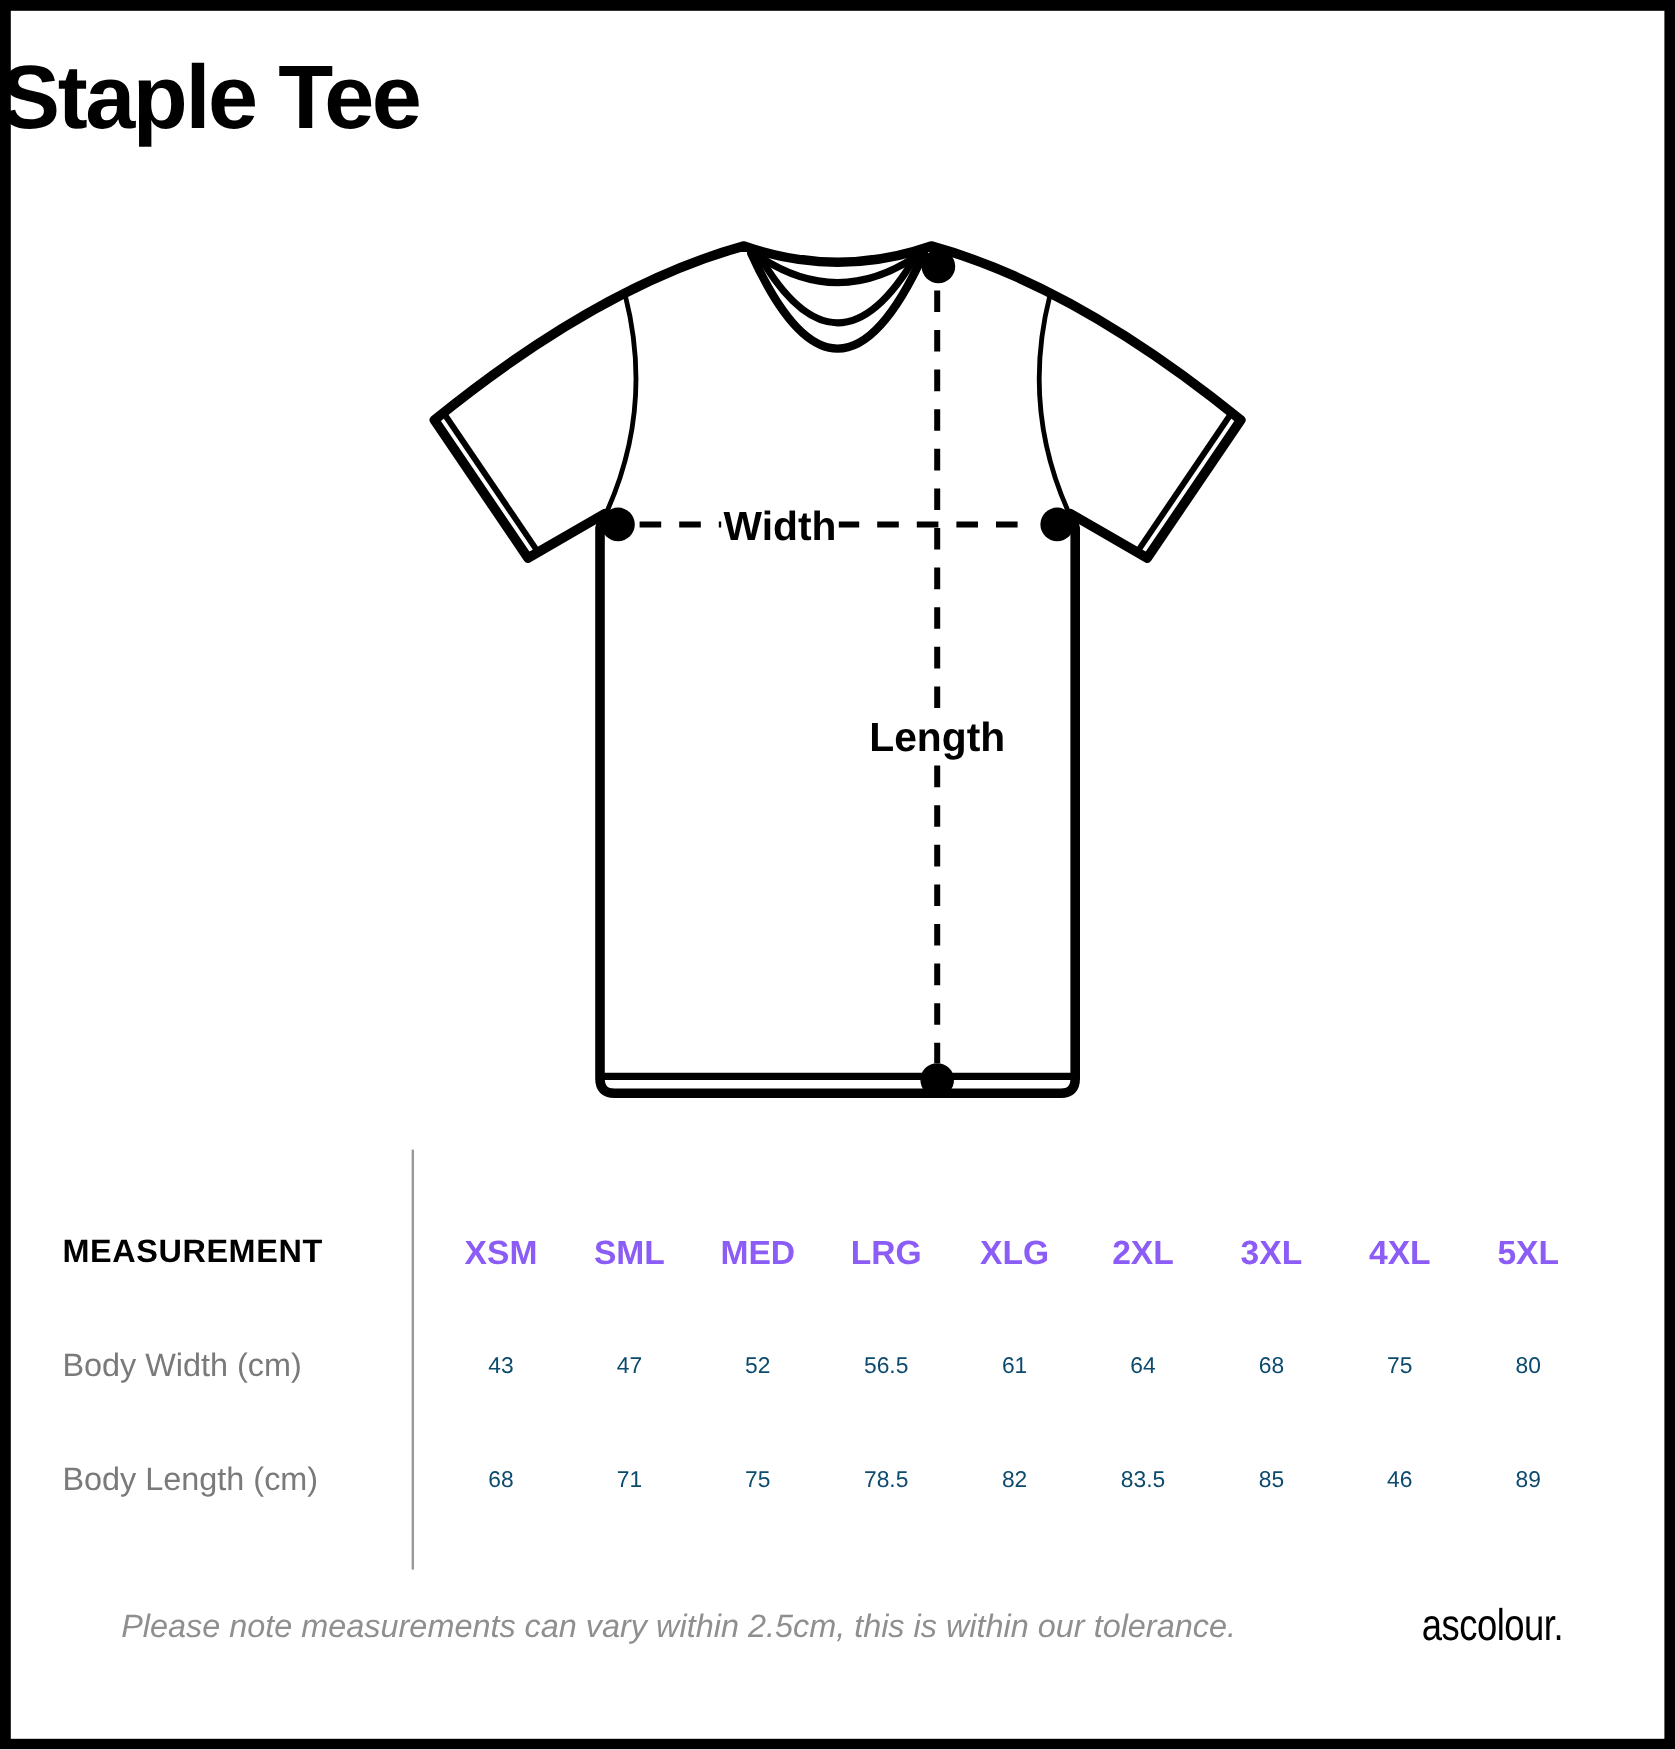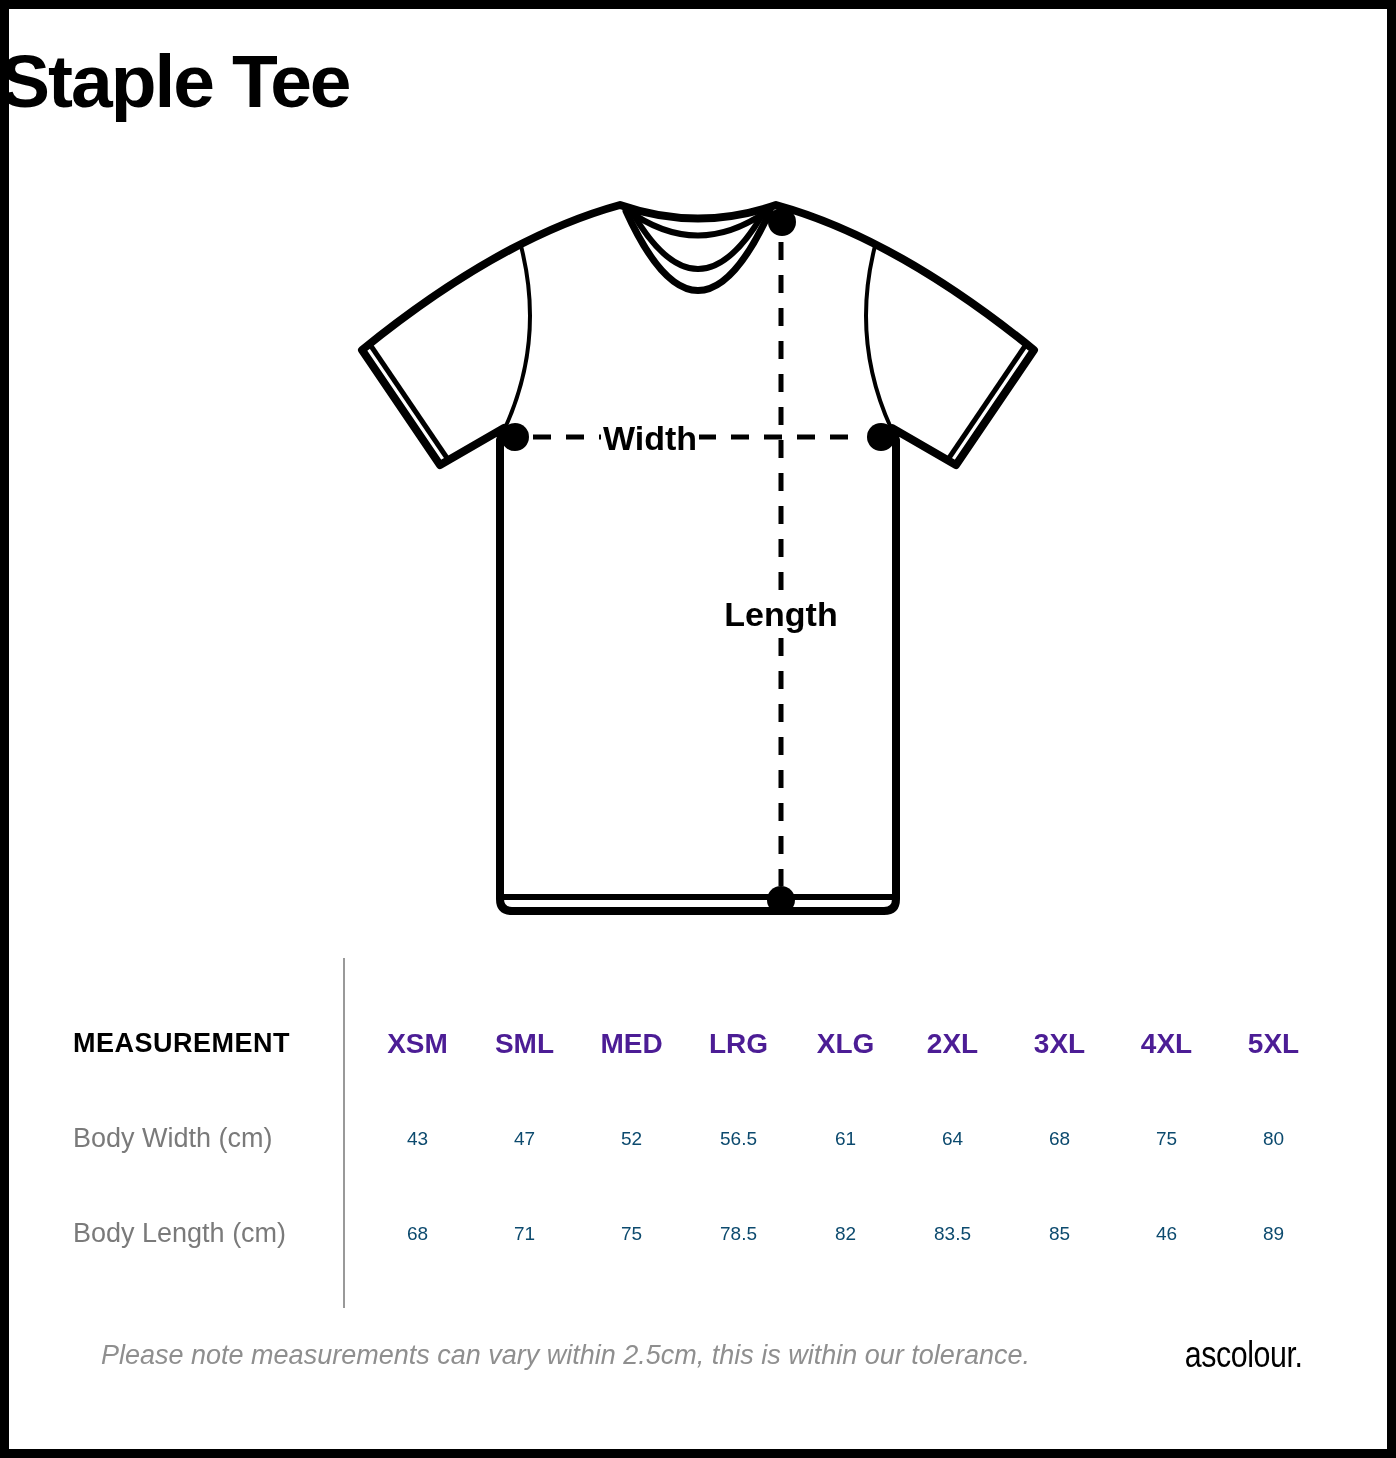--- a/index.html
+++ b/index.html
@@ -23,24 +23,24 @@
   .tee-svg{position:absolute;top:0;left:0;}
   .size-table{
     position:absolute;top:996px;left:0;
     display:grid;
     grid-template-columns:364px repeat(9,107px);
     grid-auto-rows:95px;
     align-items:center;
   }
   .size-table .cell{text-align:center;font-size:19px;color:#0c4a6e;}
   .size-table .label-col{
-    text-align:left;padding-left:73px;
+    text-align:left;padding-left:52px;
     font-size:27px;color:#7a7a7a;
   }
-  .size-table .head{font-weight:bold;font-size:28px;color:#4c1d95;}
+  .size-table .head{font-weight:bold;font-size:28px;color:#8b5cf6;}
   .size-table .meas{
     font-weight:bold;font-size:27px;color:#000;letter-spacing:0.5px;
   }
   .divider{
     position:absolute;left:343px;top:958px;
     width:2px;height:350px;background:#999;
   }
   .note{
     position:absolute;left:101px;top:1340px;
     font-size:27px;font-style:italic;color:#8f8f8f;

